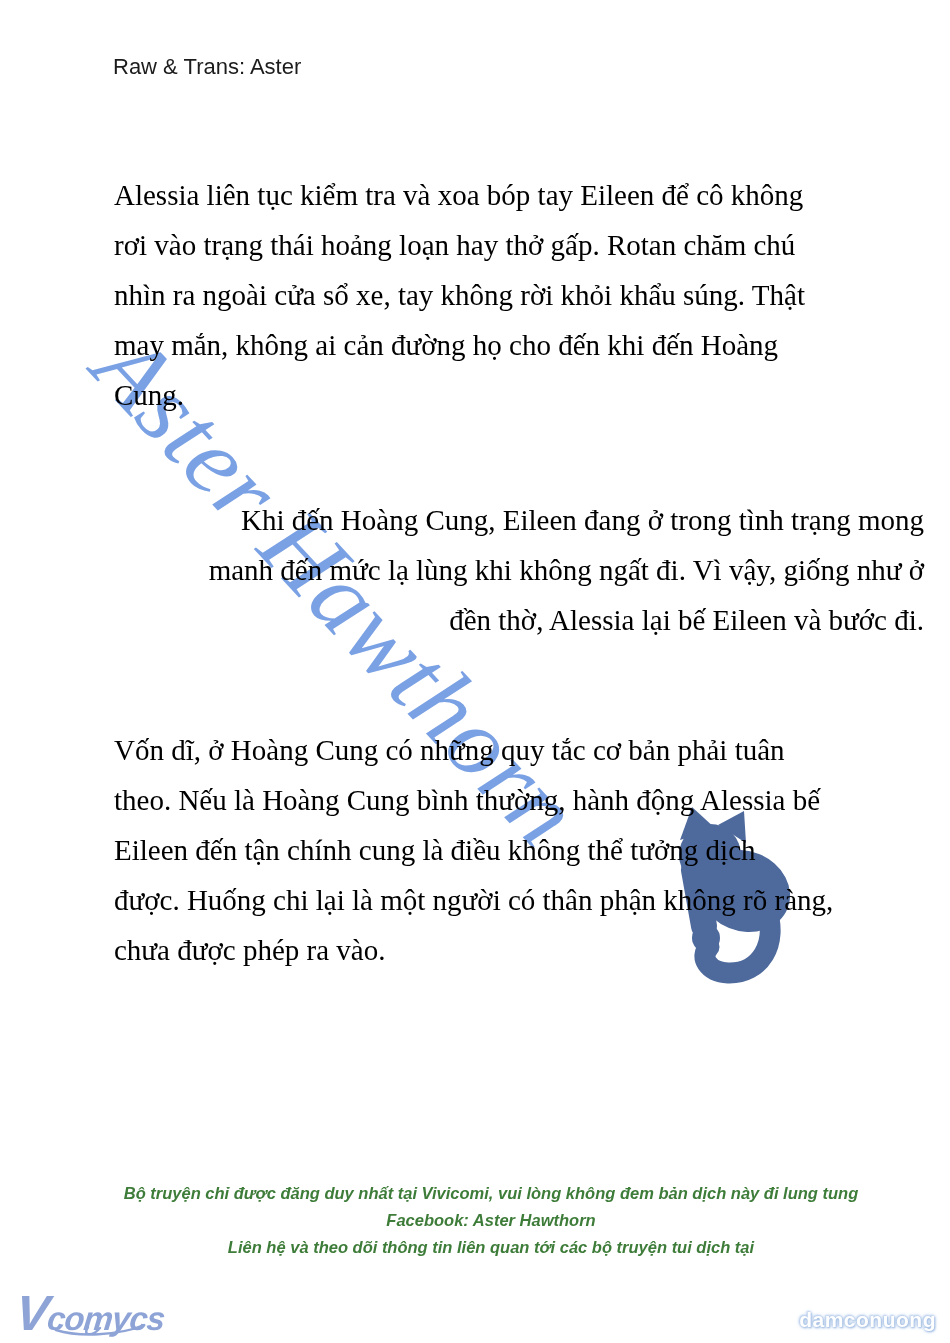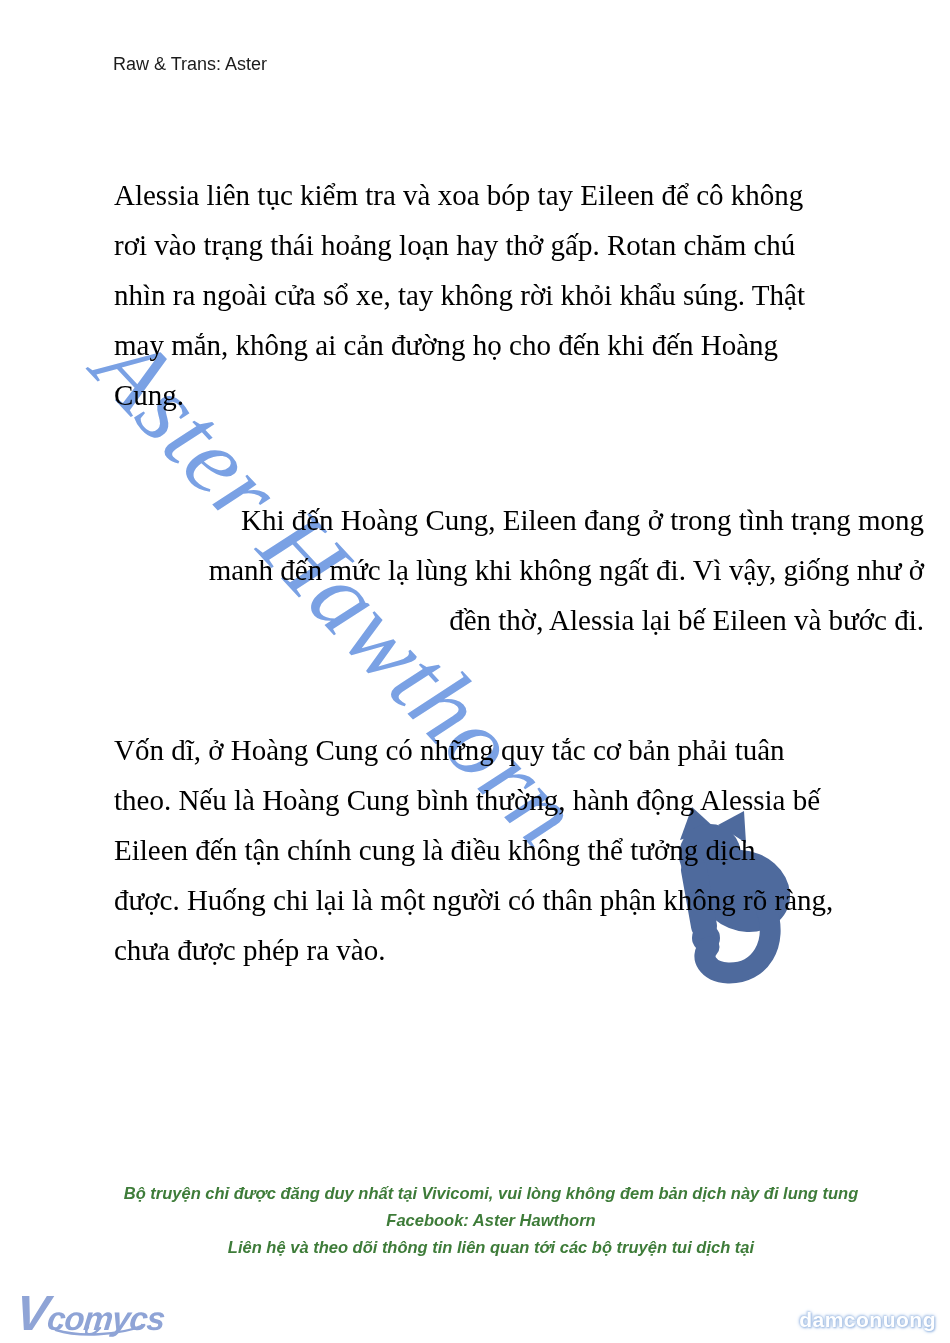--- a/index.html
+++ b/index.html
@@ -30,21 +30,21 @@
   .cat-graphic{
     position:absolute;
     left:652px;top:804px;
     z-index:0;
   }
   
   .credit{
     position:absolute;
     left:113px;top:54px;
     font-family:"Liberation Sans","DejaVu Sans",sans-serif;
-    font-size:18px;
+    font-size:22px;
     color:#1c1c1c;
     z-index:2;
   }
   .para{
     position:absolute;
     left:114px;
     width:810px;
     font-size:29px;
     line-height:50px;
     color:#000000;

